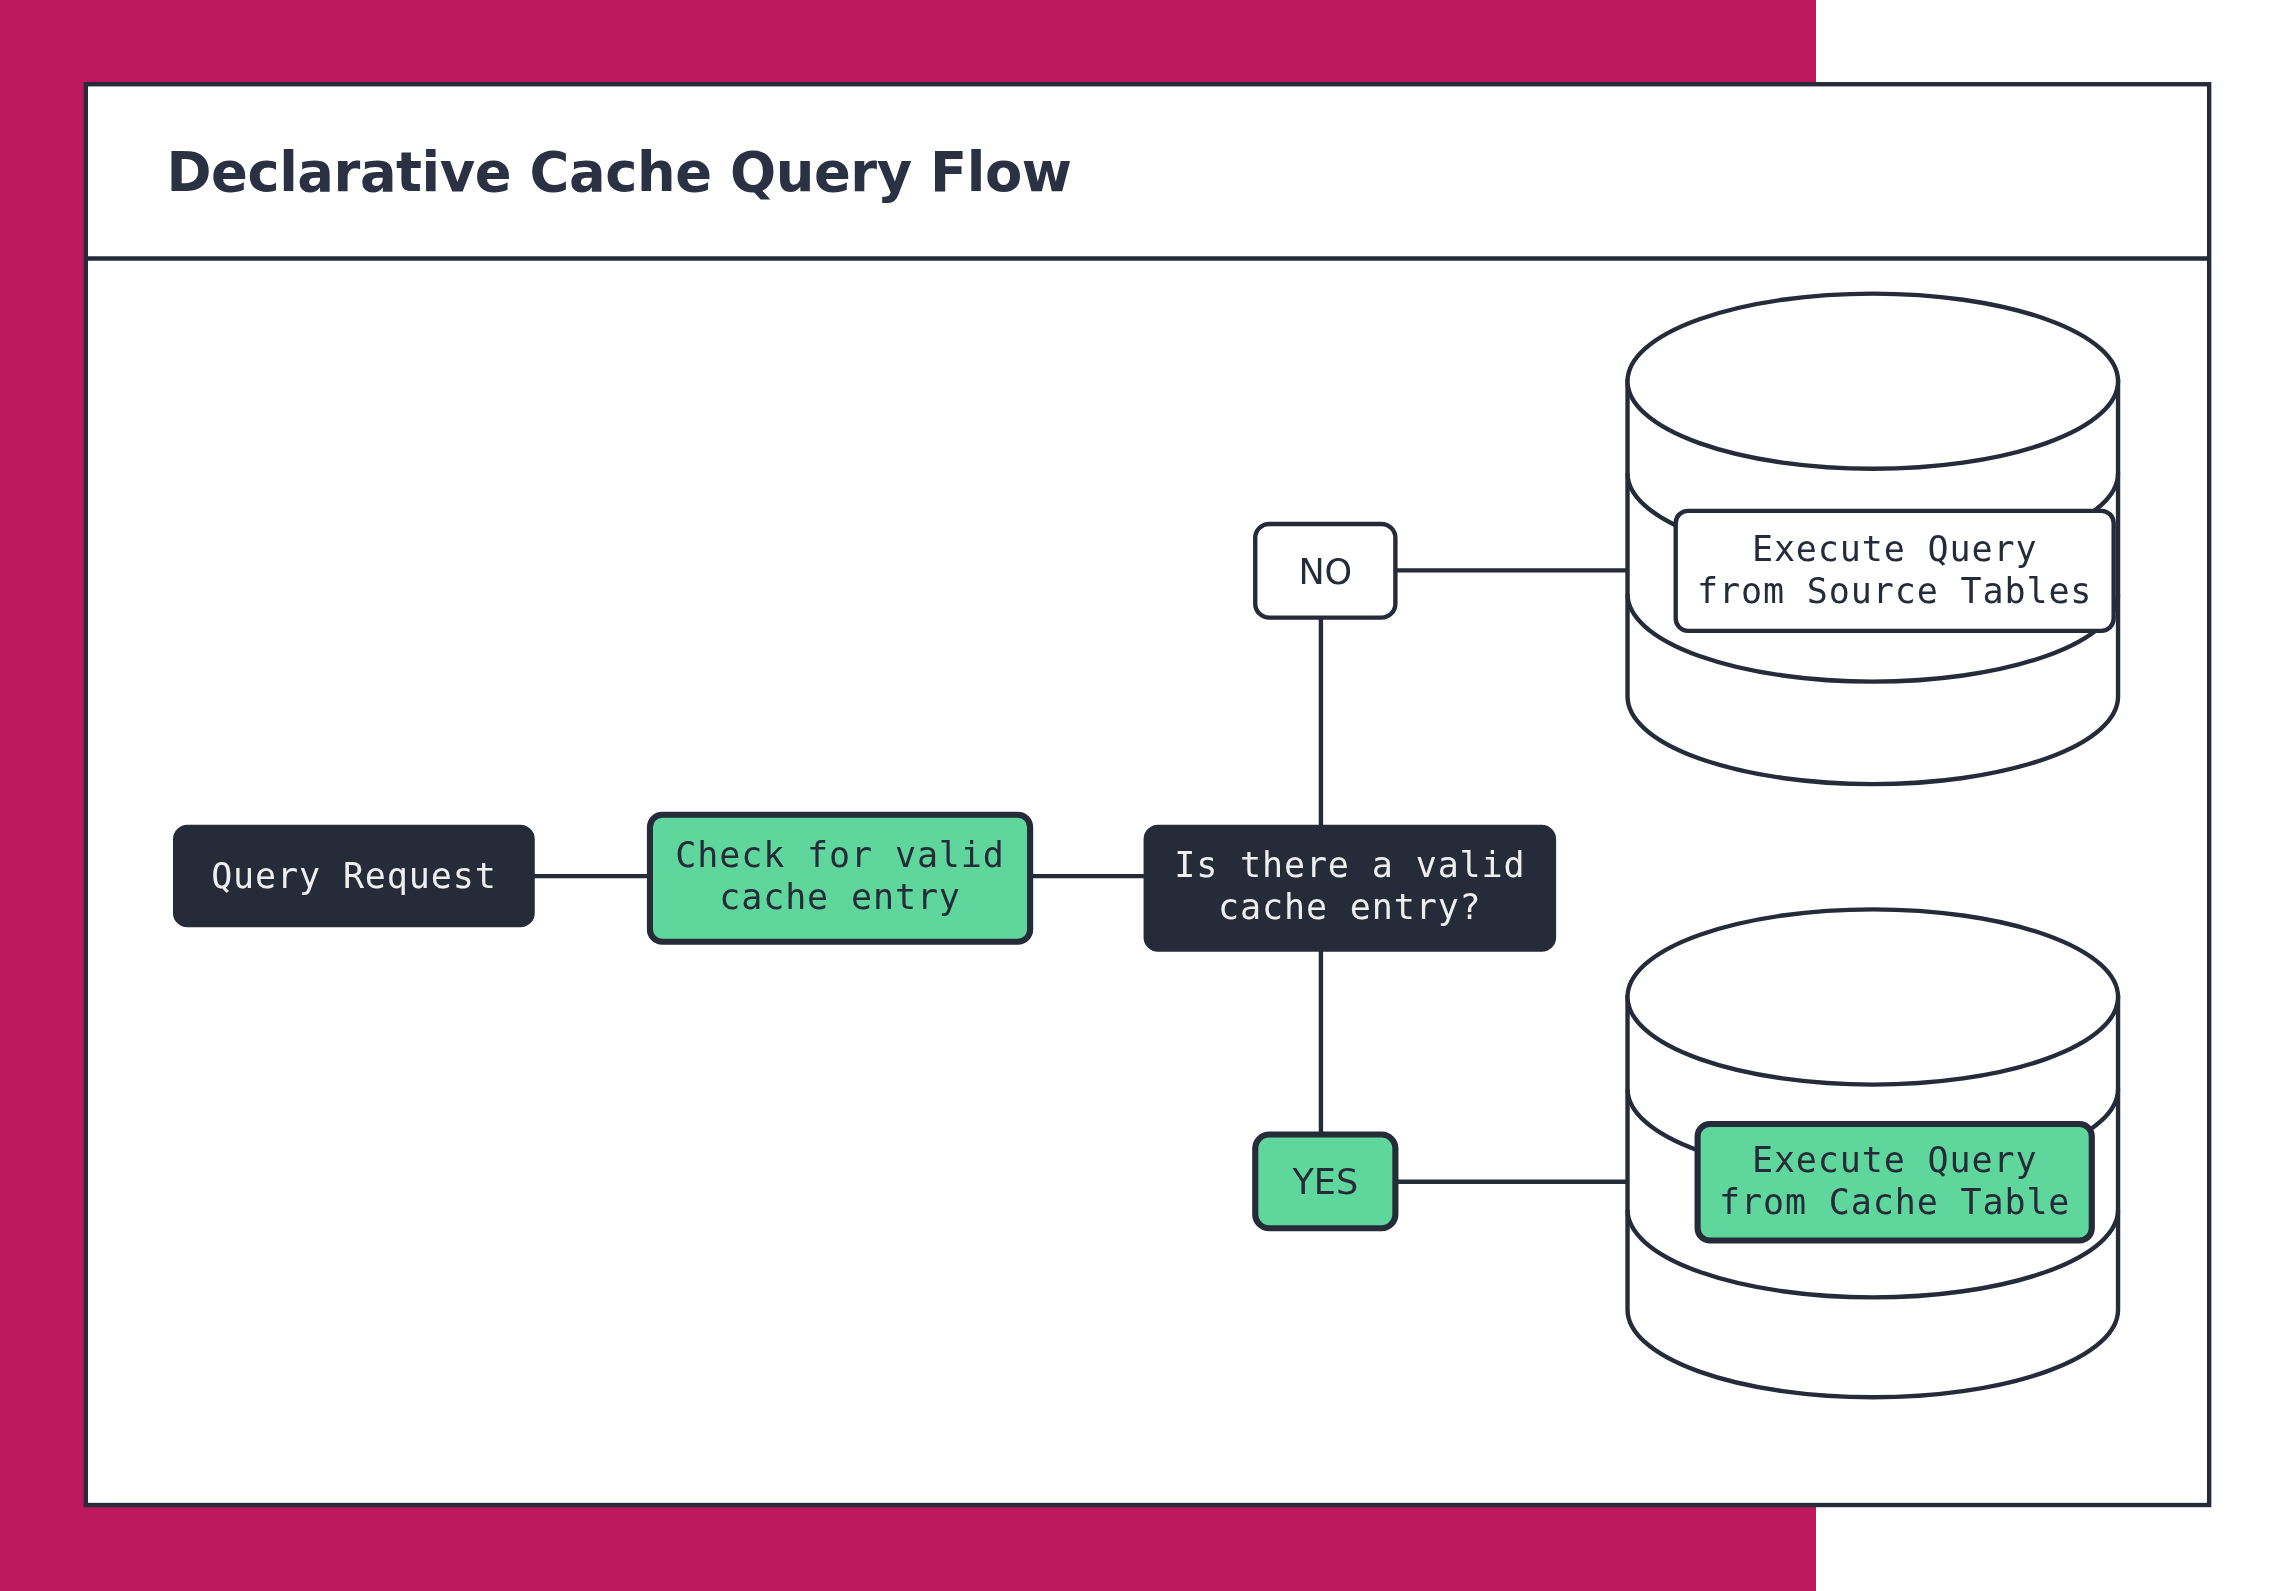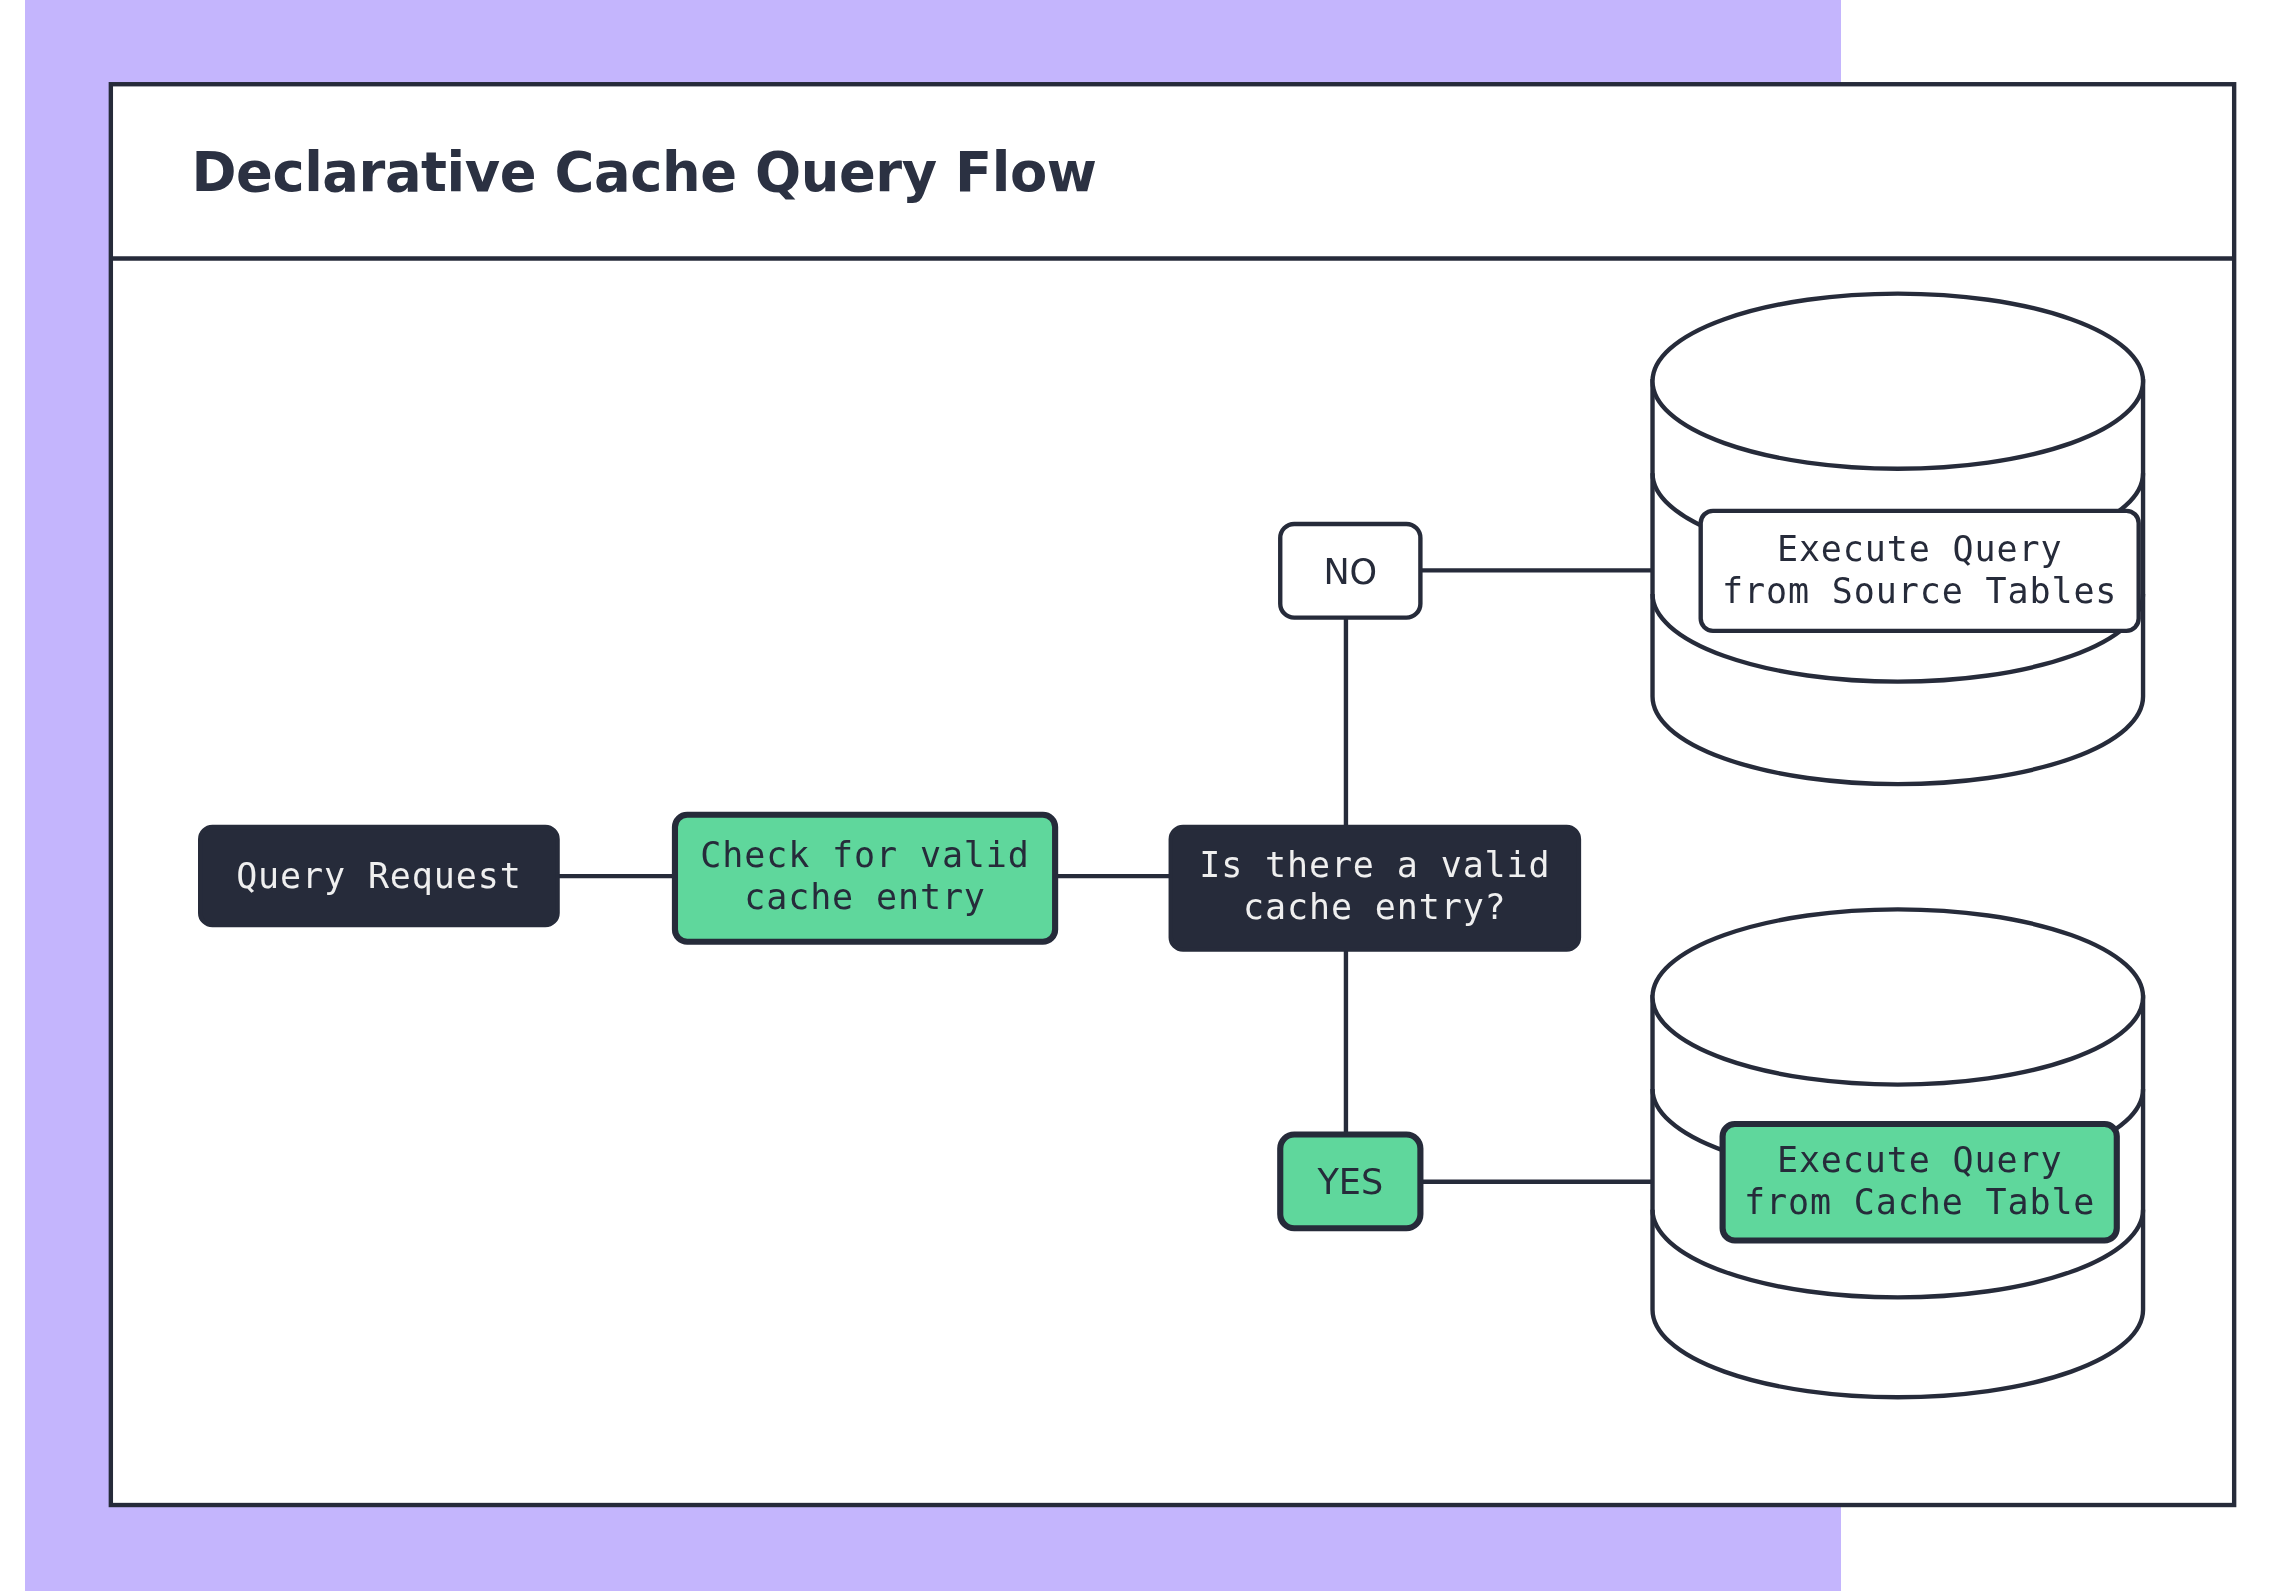--- a/index.html
+++ b/index.html
@@ -10,22 +10,21 @@
   body {
     width: 2295px;
     height: 1591px;
     font-family: "Liberation Sans", sans-serif;
     overflow: hidden;
   }
   #stage {
     position: relative;
     width: 1816px;
     height: 1591px;
-    background: #c4b5fd;
-    margin-left: 25px;
+    background: #be185d;
   }
   svg#flow {
     position: absolute;
     left: 0;
     top: 0;
     width: 2295px;
     height: 1591px;
     display: block;
   }
   .frame-rect {

